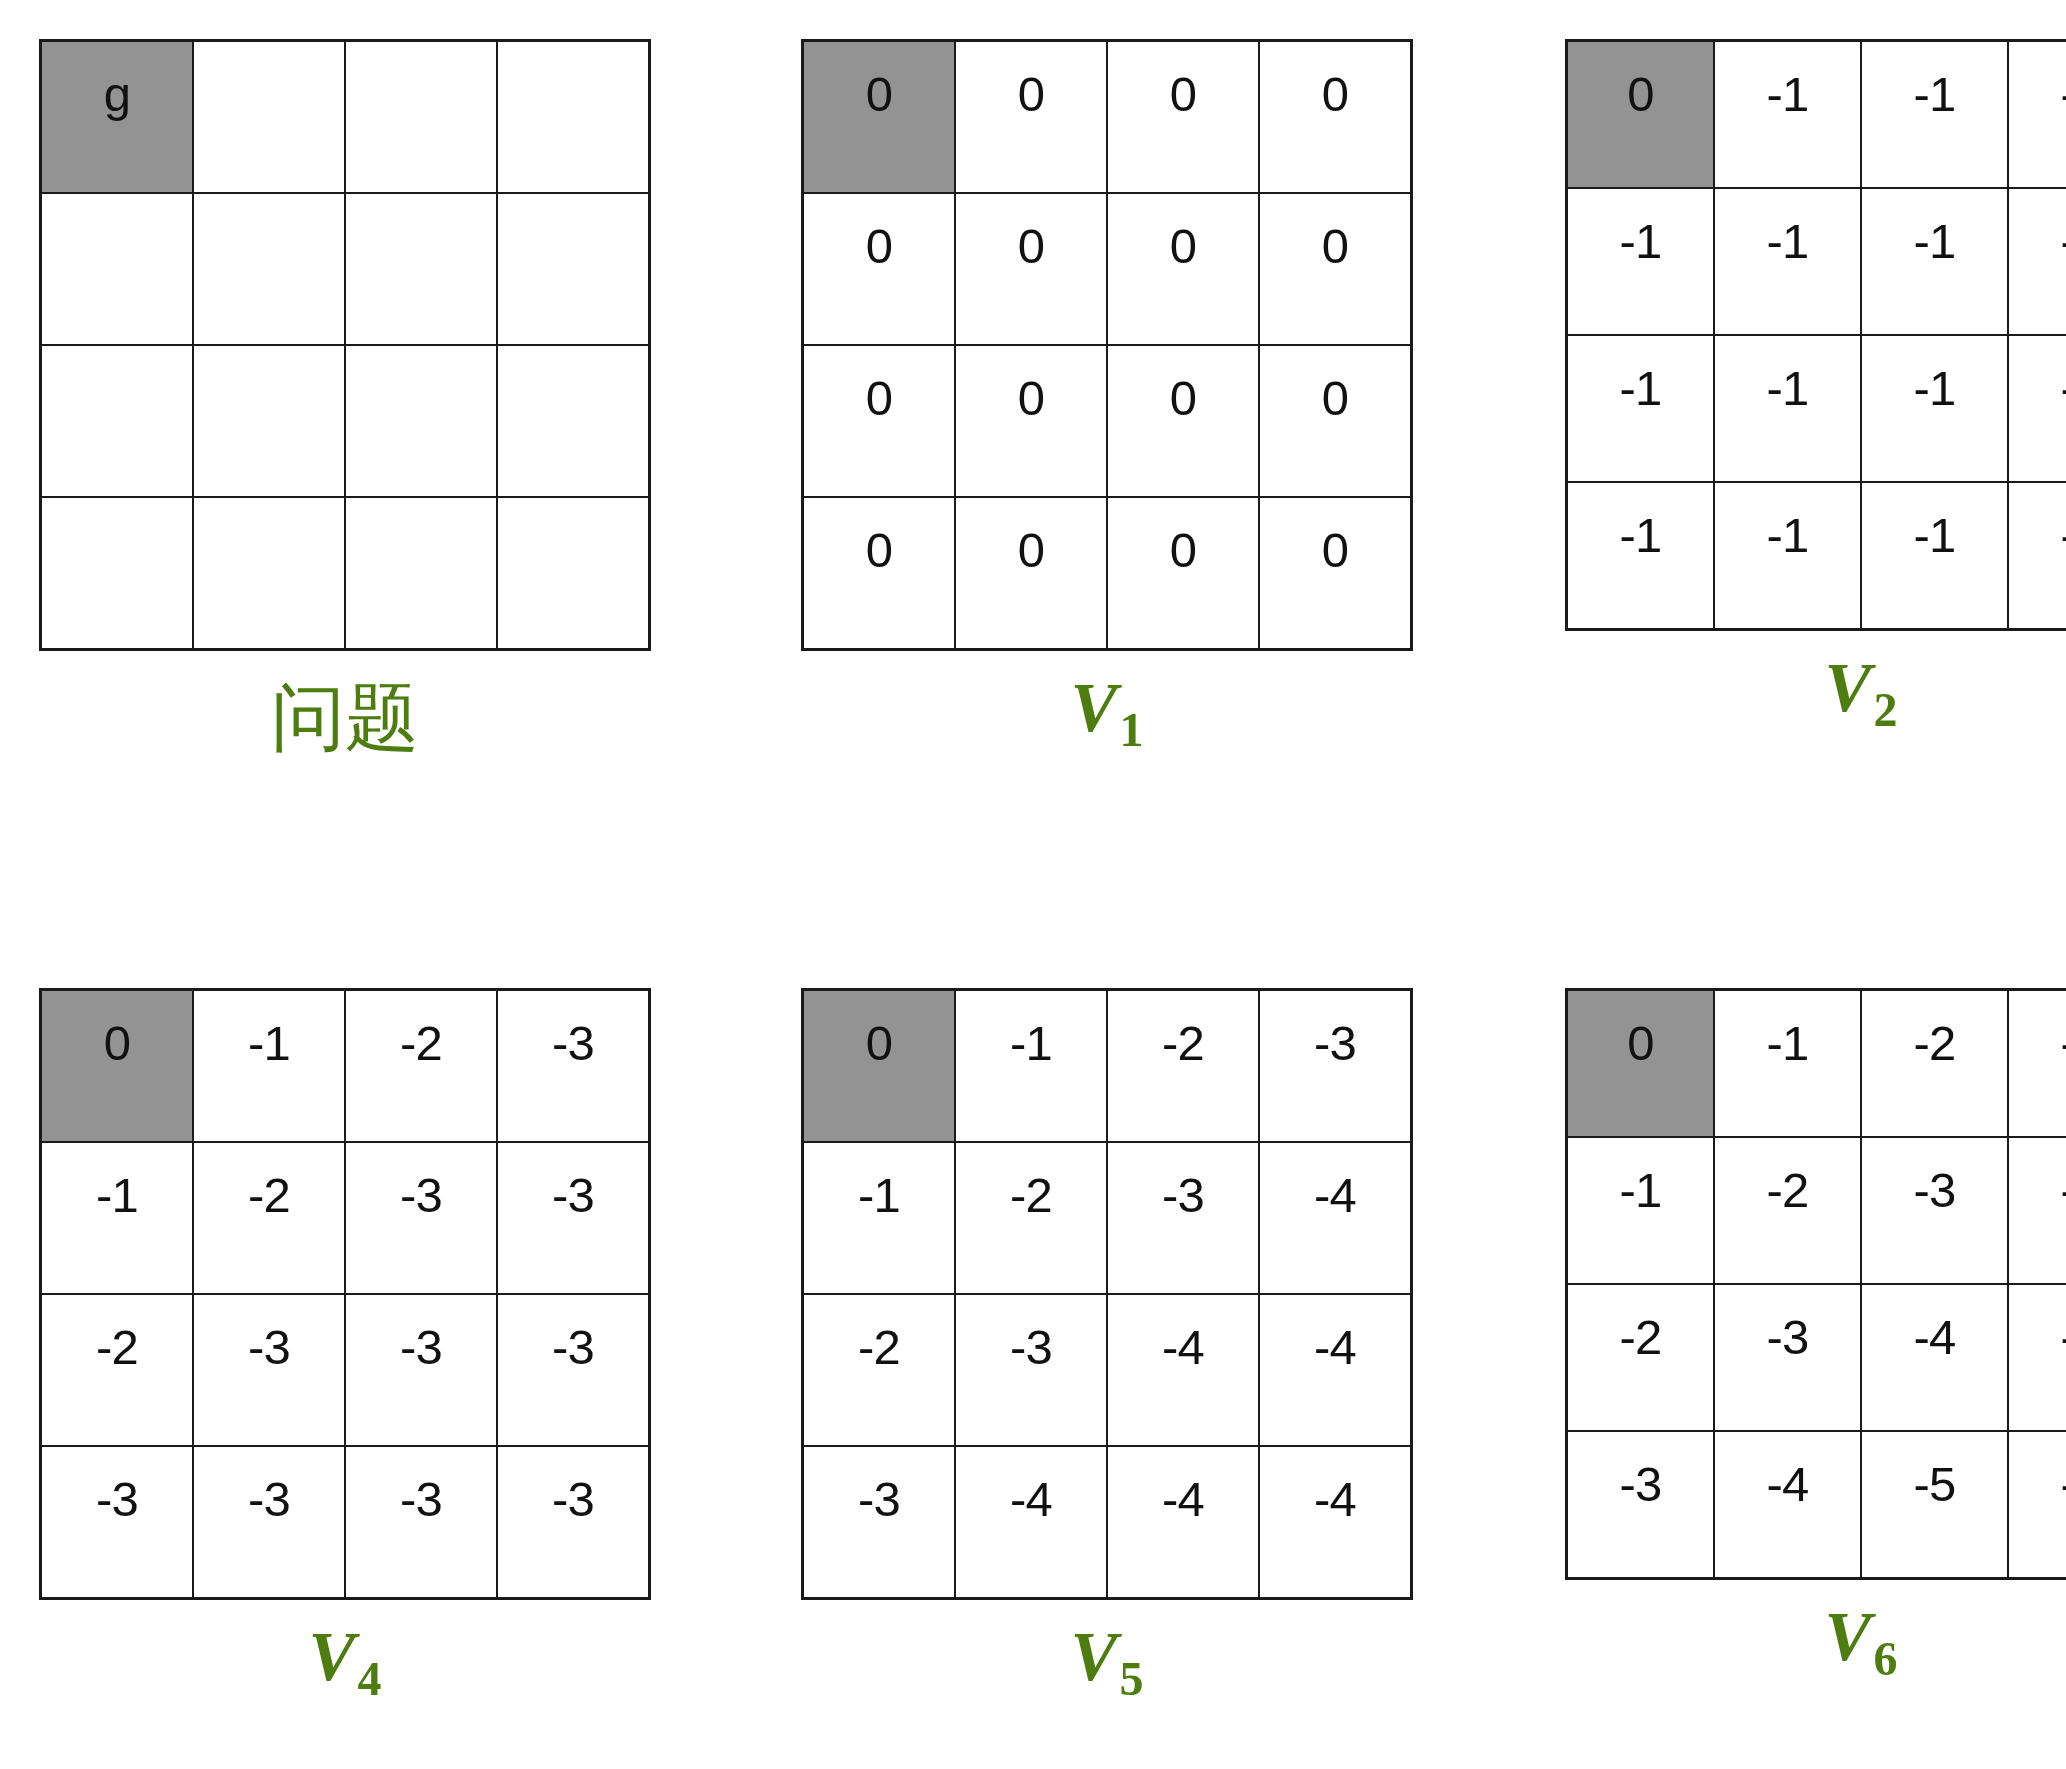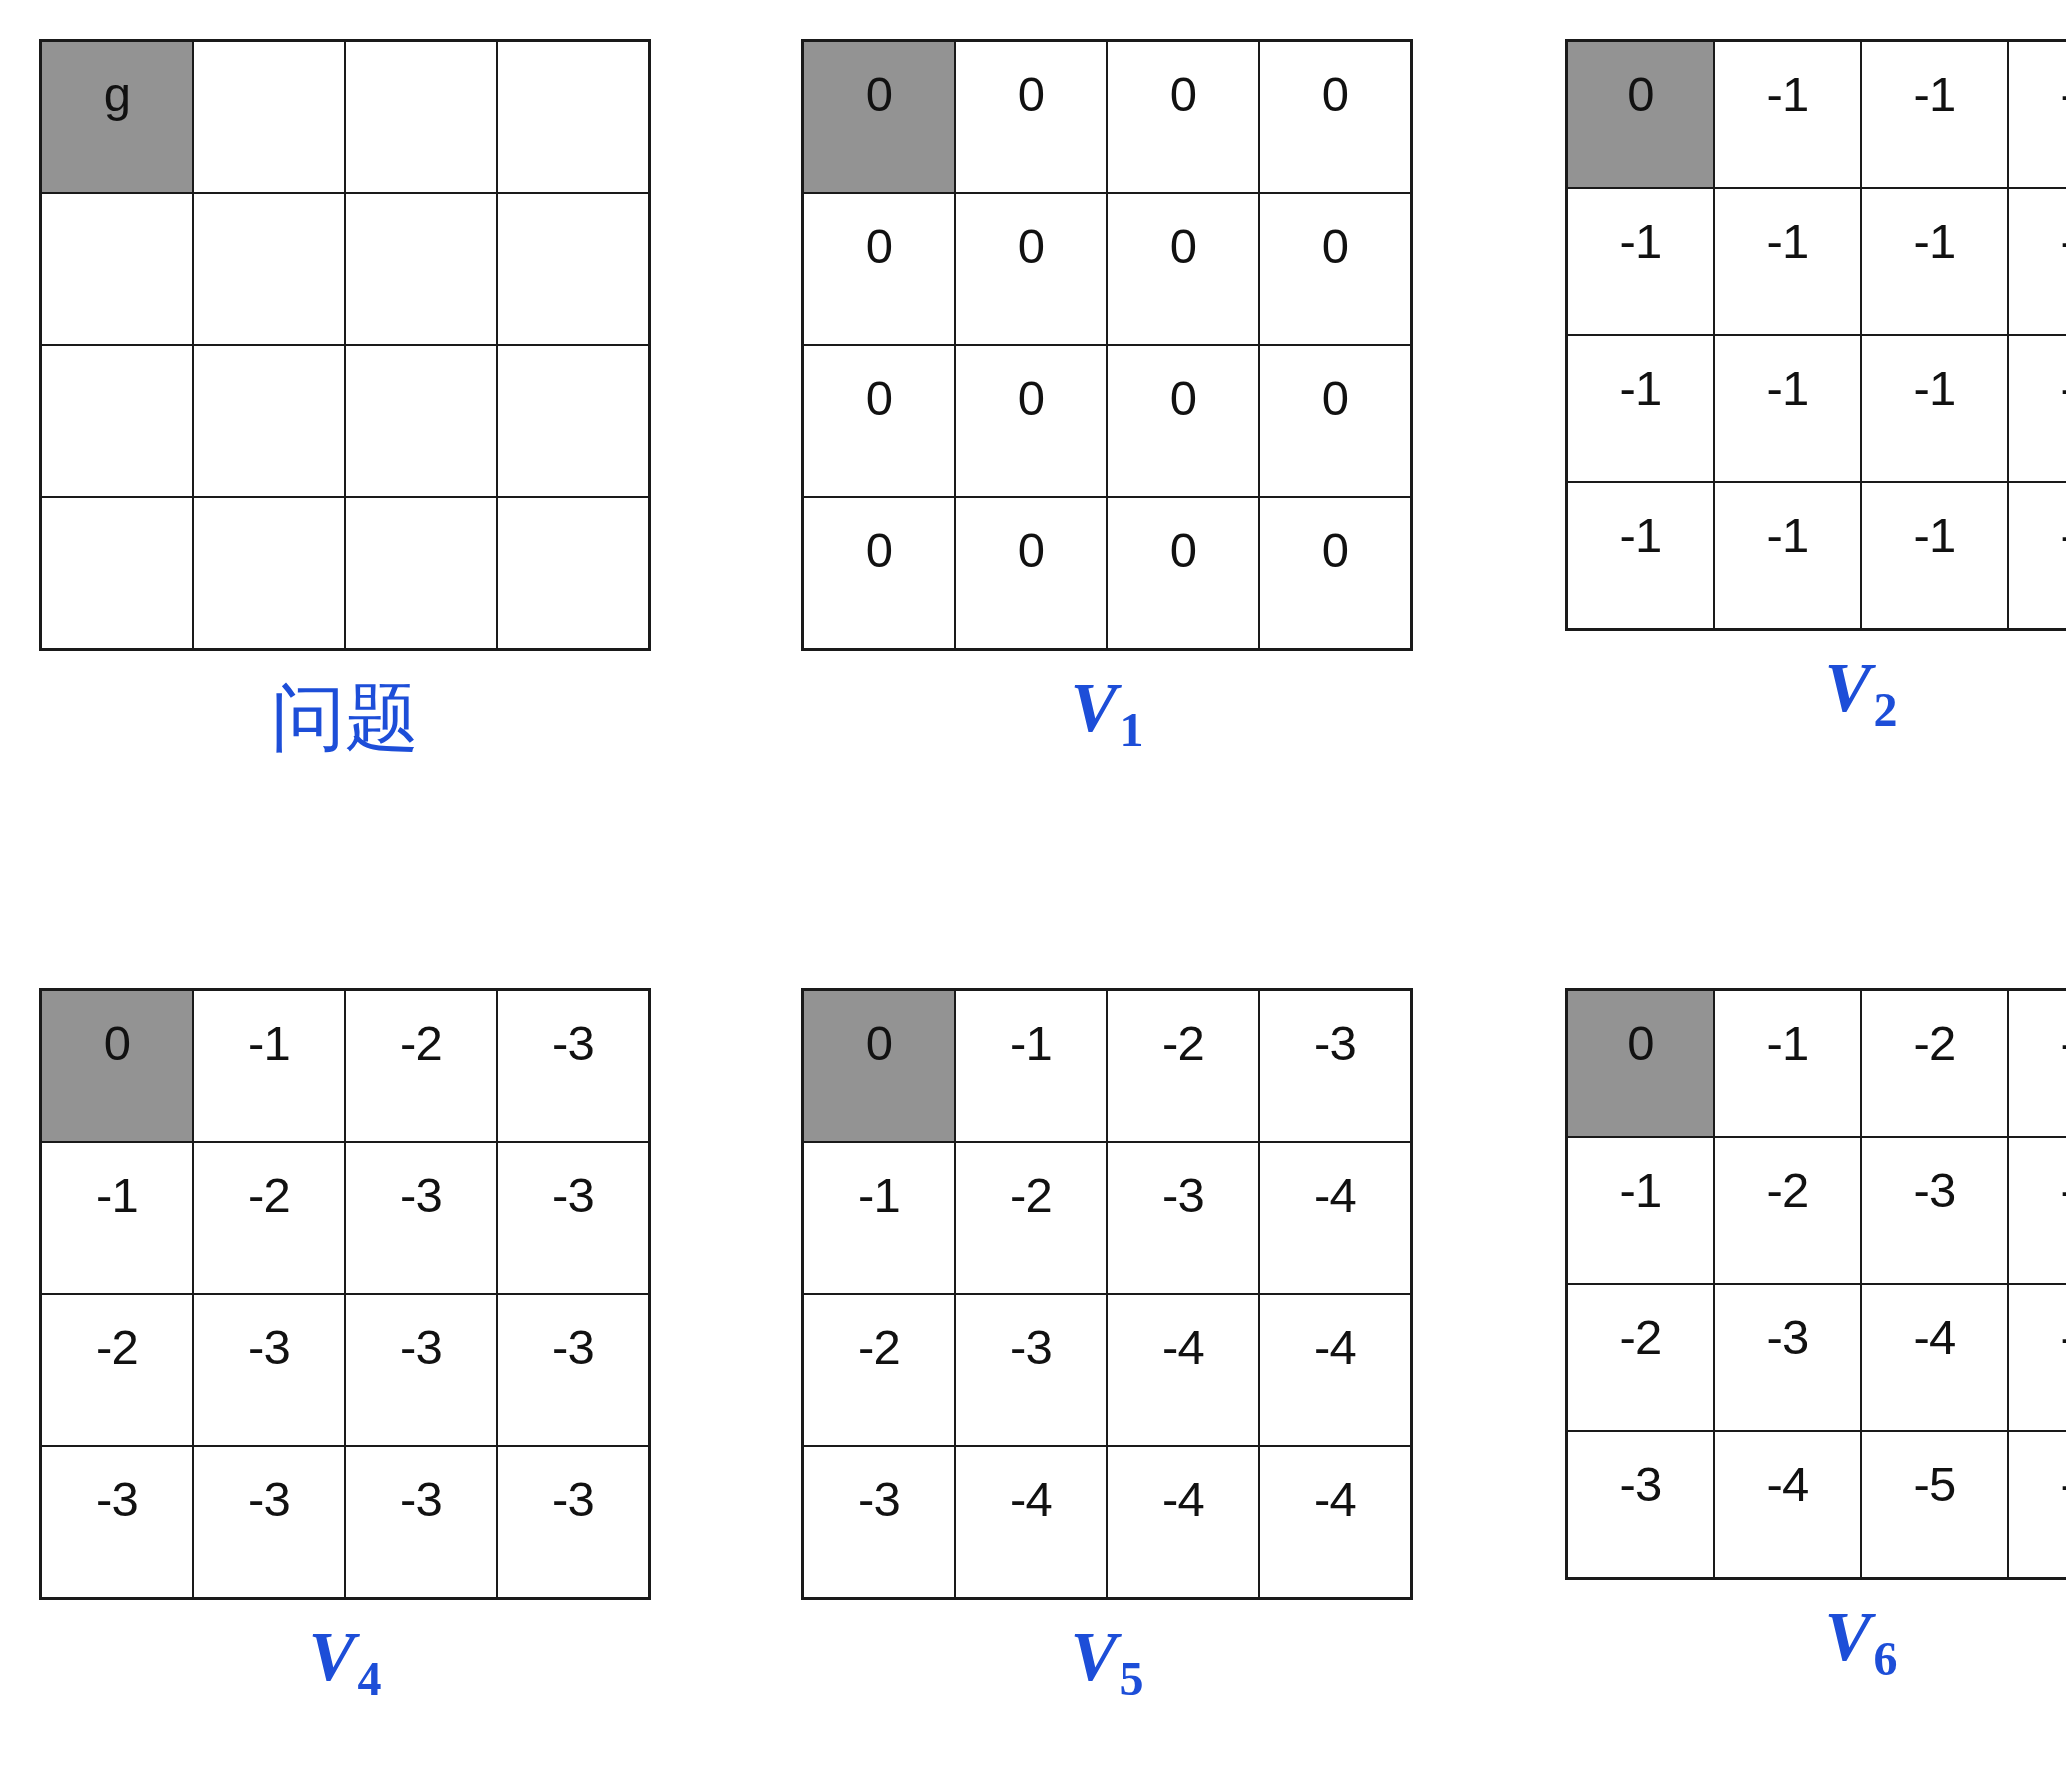--- a/index.html
+++ b/index.html
@@ -66,21 +66,21 @@
   }
 
   
   .grid.w-med td { width: 145px; height: 145px; }
 
   .panel-label {
     margin-top: 21.5px;
     font-family: "Liberation Serif", serif;
     font-size: 70px;
     font-weight: bold;
-    color: #1d4ed8;
+    color: #4d7c0f;
     line-height: 1;
     white-space: nowrap;
   }
   .panel-label .v-letter {
     font-style: italic;
   }
   .panel-label .v-sub {
     font-style: normal;
     font-size: 48px;
     vertical-align: sub;

